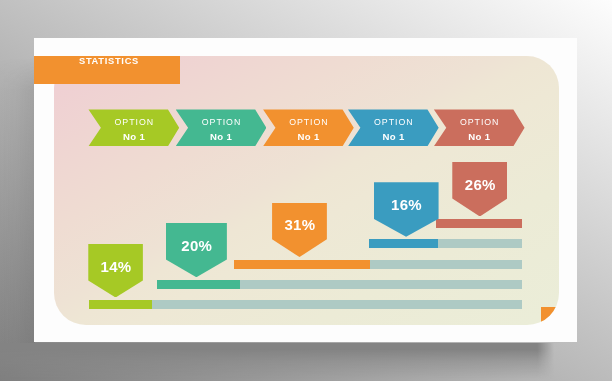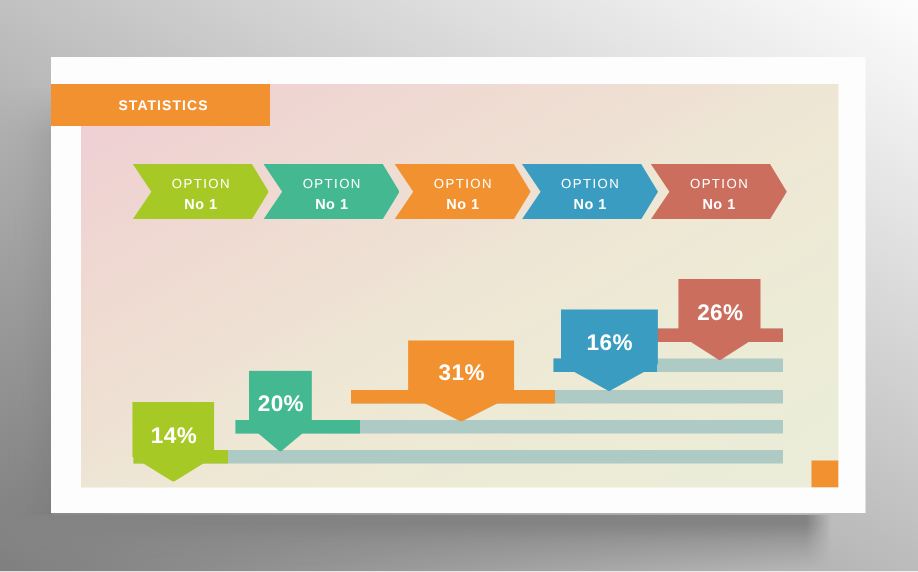--- a/index.html
+++ b/index.html
@@ -12,40 +12,40 @@
       background:linear-gradient(to right,rgba(60,60,60,0.02) 0%,rgba(60,60,60,.055) 45%,rgba(60,60,60,.145) 100%);
       -webkit-mask-image:linear-gradient(to bottom,rgba(0,0,0,0) 0%,#000 11%,#000 100%);
       mask-image:linear-gradient(to bottom,rgba(0,0,0,0) 0%,#000 11%,#000 100%);}
   .shadow-bottom{position:absolute;left:0;top:343px;width:554px;height:36px;
       background:linear-gradient(to bottom,#838383 0%,#838383 18%,rgba(131,131,131,.52) 52%,rgba(131,131,131,0) 100%);
       -webkit-mask-image:linear-gradient(to right,#000 0%,#000 97%,rgba(0,0,0,0) 100%);
       mask-image:linear-gradient(to right,#000 0%,#000 97%,rgba(0,0,0,0) 100%);}
   .card{position:absolute;left:34px;top:38px;width:543px;height:304px;background:#fdfdfd;}
 
   .titlebar{position:absolute;left:34px;top:56px;width:145.5px;height:27.5px;background:#f2912f;z-index:5;
-      display:flex;align-items:center;justify-content:center;}
+      display:flex;align-items:flex-start;justify-content:center;}
   .titlebar .t{color:#ffffff;font-size:9.3px;font-weight:bold;letter-spacing:0.72px;padding-left:4.5px;}
 
   .content{position:absolute;left:53.7px;top:56px;width:505px;height:269px;overflow:hidden;
-      background:linear-gradient(150.7deg,#efcdd3 0%,#efd0d3 6.5%,#efd5d2 17%,#efdcd2 31.5%,#eee2d4 45%,#eee6d4 50%,#eee8d5 57%,#ecebd6 75%,#ebedd8 97%,#ebeed8 100%);}
+      background:linear-gradient(150.7deg,#efcdd3 0%,#efd0d3 6.5%,#efd5d2 17%,#efdcd2 31.5%,#eee2d4 45%,#eee6d4 50%,#eee8d5 57%,#ecebd6 75%,#ebedd8 97%,#ebeed8 100%);border-radius:32px;}
 
   
   .arrow{position:absolute;top:53.4px;height:36.8px;
       clip-path:polygon(0 0, calc(100% - 11.2px) 0, 100% 50%, calc(100% - 11.2px) 100%, 0 100%, 12.4px 50%);}
   .arrow .o{position:absolute;left:0;right:0;top:8.3px;text-align:center;color:#fff;
       font-size:8.8px;letter-spacing:0.95px;line-height:1;text-indent:0.95px;}
   .arrow .n{position:absolute;left:0;right:0;top:23px;text-align:center;color:#fff;
       font-size:9.6px;font-weight:bold;letter-spacing:0.35px;line-height:1;text-indent:0.35px;}
 
   
   .track{position:absolute;height:9px;background:#aecac4;}
   .fill{position:absolute;top:0;left:0;height:9px;}
 
   
-  .marker{position:absolute;margin-top:24px;}
+  .marker{position:absolute;}
   .marker .pct{position:absolute;left:0;right:0;text-align:center;color:#fff;font-size:15px;
       font-weight:bold;letter-spacing:0.3px;text-indent:0.3px;line-height:1;padding-left:0.5px;}
 
   .accent{position:absolute;left:487.3px;top:250.9px;width:18.2px;height:18.1px;background:#f2912f;}
 </style>
 </head>
 <body>
 
 <div id="stage">
   <div class="bg"></div>
@@ -97,24 +97,24 @@
           <div class="fill" style="width: 63px; background: rgb(166, 201, 37);"></div>
         </div>
       </div>
     <div id="markers">
         <div class="marker" style="left: 398.6px; top: 105.8px; width: 55.1px; height: 54.6px; background: rgb(203, 110, 93); clip-path: polygon(0px 0px, 100% 0px, 100% 67.4%, 50% 100%, 0px 67.4%);">
           <span class="pct" style="top: 14.904px;">26%</span>
         </div>
         <div class="marker" style="left: 319.9px; top: 126.3px; width: 65px; height: 54.5px; background: rgb(58, 156, 192); clip-path: polygon(0px 0px, 100% 0px, 100% 66.97%, 50% 100%, 0px 66.97%);">
           <span class="pct" style="top: 14.7825px;">16%</span>
         </div>
-        <div class="marker" style="left: 218.4px; top: 146.5px; width: 54.8px; height: 54.6px; background: rgb(242, 145, 47); clip-path: polygon(0px 0px, 100% 0px, 100% 67.4%, 50% 100%, 0px 67.4%); padding-left: 16px;">
+        <div class="marker" style="left: 218.4px; top: 146.5px; width: 54.8px; height: 54.6px; background: rgb(242, 145, 47); clip-path: polygon(0px 0px, 100% 0px, 100% 67.4%, 50% 100%, 0px 67.4%);">
           <span class="pct" style="top: 14.904px;">31%</span>
         </div>
-        <div class="marker" style="left: 112.2px; top: 167px; width: 42px; height: 54.3px; background: rgb(68, 184, 145); clip-path: polygon(0px 0px, 100% 0px, 100% 67.4%, 50% 100%, 0px 67.4%);">
+        <div class="marker" style="left: 112.2px; top: 167px; width: 61px; height: 54.3px; background: rgb(68, 184, 145); clip-path: polygon(0px 0px, 100% 0px, 100% 67.4%, 50% 100%, 0px 67.4%);">
           <span class="pct" style="top: 14.823px;">20%</span>
         </div>
         <div class="marker" style="left: 34.6px; top: 187.6px; width: 54.6px; height: 53.8px; background: rgb(166, 201, 37); clip-path: polygon(0px 0px, 100% 0px, 100% 68.59%, 50% 100%, 0px 68.59%);">
           <span class="pct" style="top: 14.9445px;">14%</span>
         </div>
       </div>
     <div class="accent"></div>
   </div>
 </div>
 

